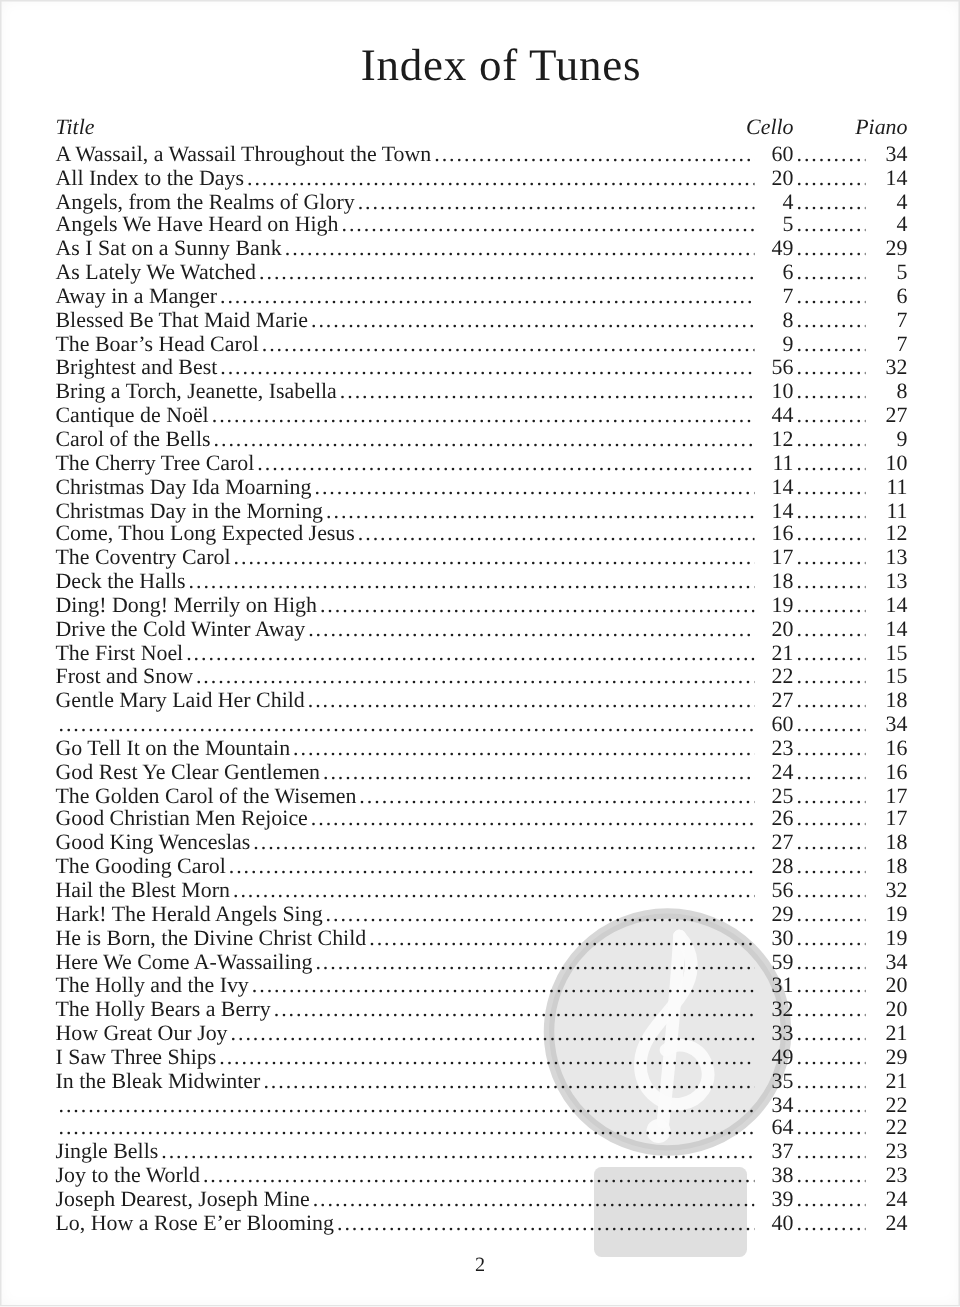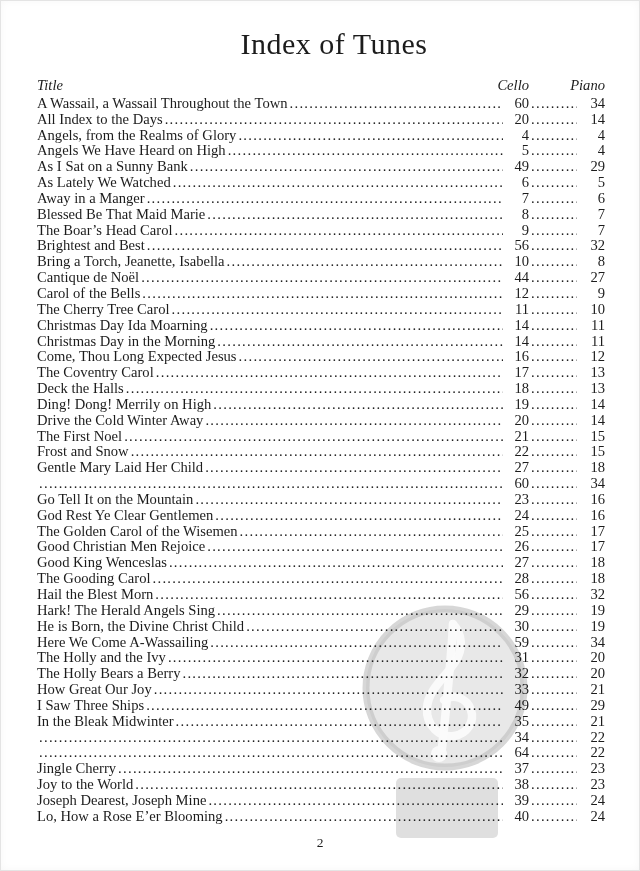--- a/index.html
+++ b/index.html
@@ -378,21 +378,21 @@
           <span class="dots dots2">........................................</span>
           <span class="num-p">22</span>
         </div>
         <div class="row">
           <span class="dots">....................................................................................................................................................................................</span>
           <span class="num-c">64</span>
           <span class="dots dots2">........................................</span>
           <span class="num-p">22</span>
         </div>
         <div class="row">
-          <span class="t">Jingle Cherry</span>
+          <span class="t">Jingle Bells</span>
           <span class="dots">....................................................................................................................................................................................</span>
           <span class="num-c">37</span>
           <span class="dots dots2">........................................</span>
           <span class="num-p">23</span>
         </div>
         <div class="row">
           <span class="t">Joy to the World</span>
           <span class="dots">....................................................................................................................................................................................</span>
           <span class="num-c">38</span>
           <span class="dots dots2">........................................</span>

